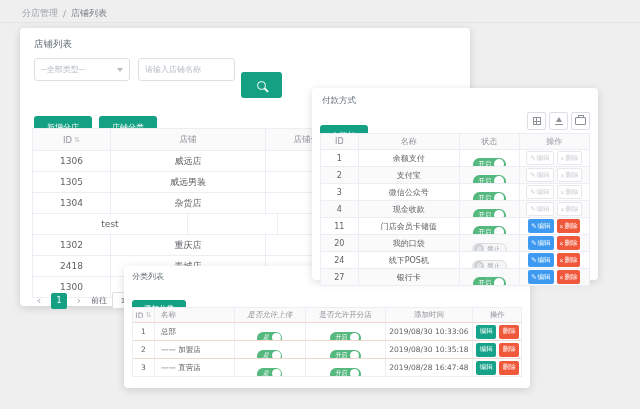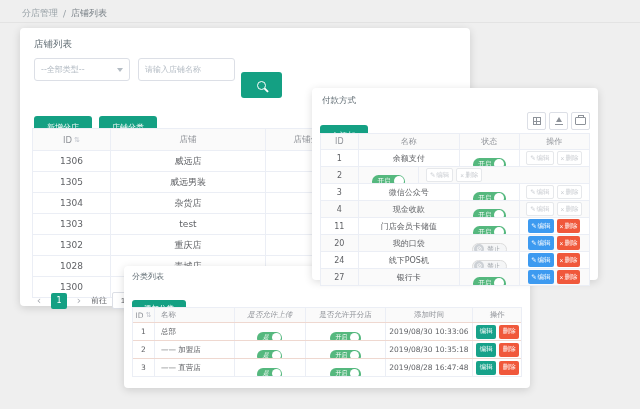--- a/index.html
+++ b/index.html
@@ -149,33 +149,32 @@
           <span class="cell c-extra"></span>
           <span class="cell c-rest"></span>
         </div>
         <div class="trow">
           <span class="cell c-id">1304</span>
           <span class="cell c-name">杂货店</span>
           <span class="cell c-extra"></span>
           <span class="cell c-rest"></span>
         </div>
         <div class="trow">
-          <span class="cell c-id">1303</span>
           <span class="cell c-name">test</span>
           <span class="cell c-extra"></span>
           <span class="cell c-rest"></span>
         </div>
         <div class="trow">
           <span class="cell c-id">1302</span>
           <span class="cell c-name">重庆店</span>
           <span class="cell c-extra"></span>
           <span class="cell c-rest"></span>
         </div>
         <div class="trow">
-          <span class="cell c-id">1028</span>
+          <span class="cell c-id">2418</span>
           <span class="cell c-name">青城店</span>
           <span class="cell c-extra"></span>
           <span class="cell c-rest"></span>
         </div>
         <div class="trow">
           <span class="cell c-id">1300</span>
           <span class="cell c-name"></span>
           <span class="cell c-extra"></span>
           <span class="cell c-rest"></span>
         </div>
@@ -238,20 +237,21 @@
               <span>编辑</span>
             </button>
             <button class="mini-btn mb-ghost">
               <span class="mi">×</span>
               <span>删除</span>
             </button>
           </span>
         </div>
         <div class="prow">
           <span class="cell p-id">2</span>
+          <span class="cell p-name">支付宝</span>
           <span class="cell p-status">
             <span class="toggle on">
               <span class="tlbl">开启</span>
               <span class="knob"></span>
             </span>
           </span>
           <span class="cell p-ops ops-gap">
             <button class="mini-btn mb-ghost">
               <span class="mi">✎</span>
               <span>编辑</span>

